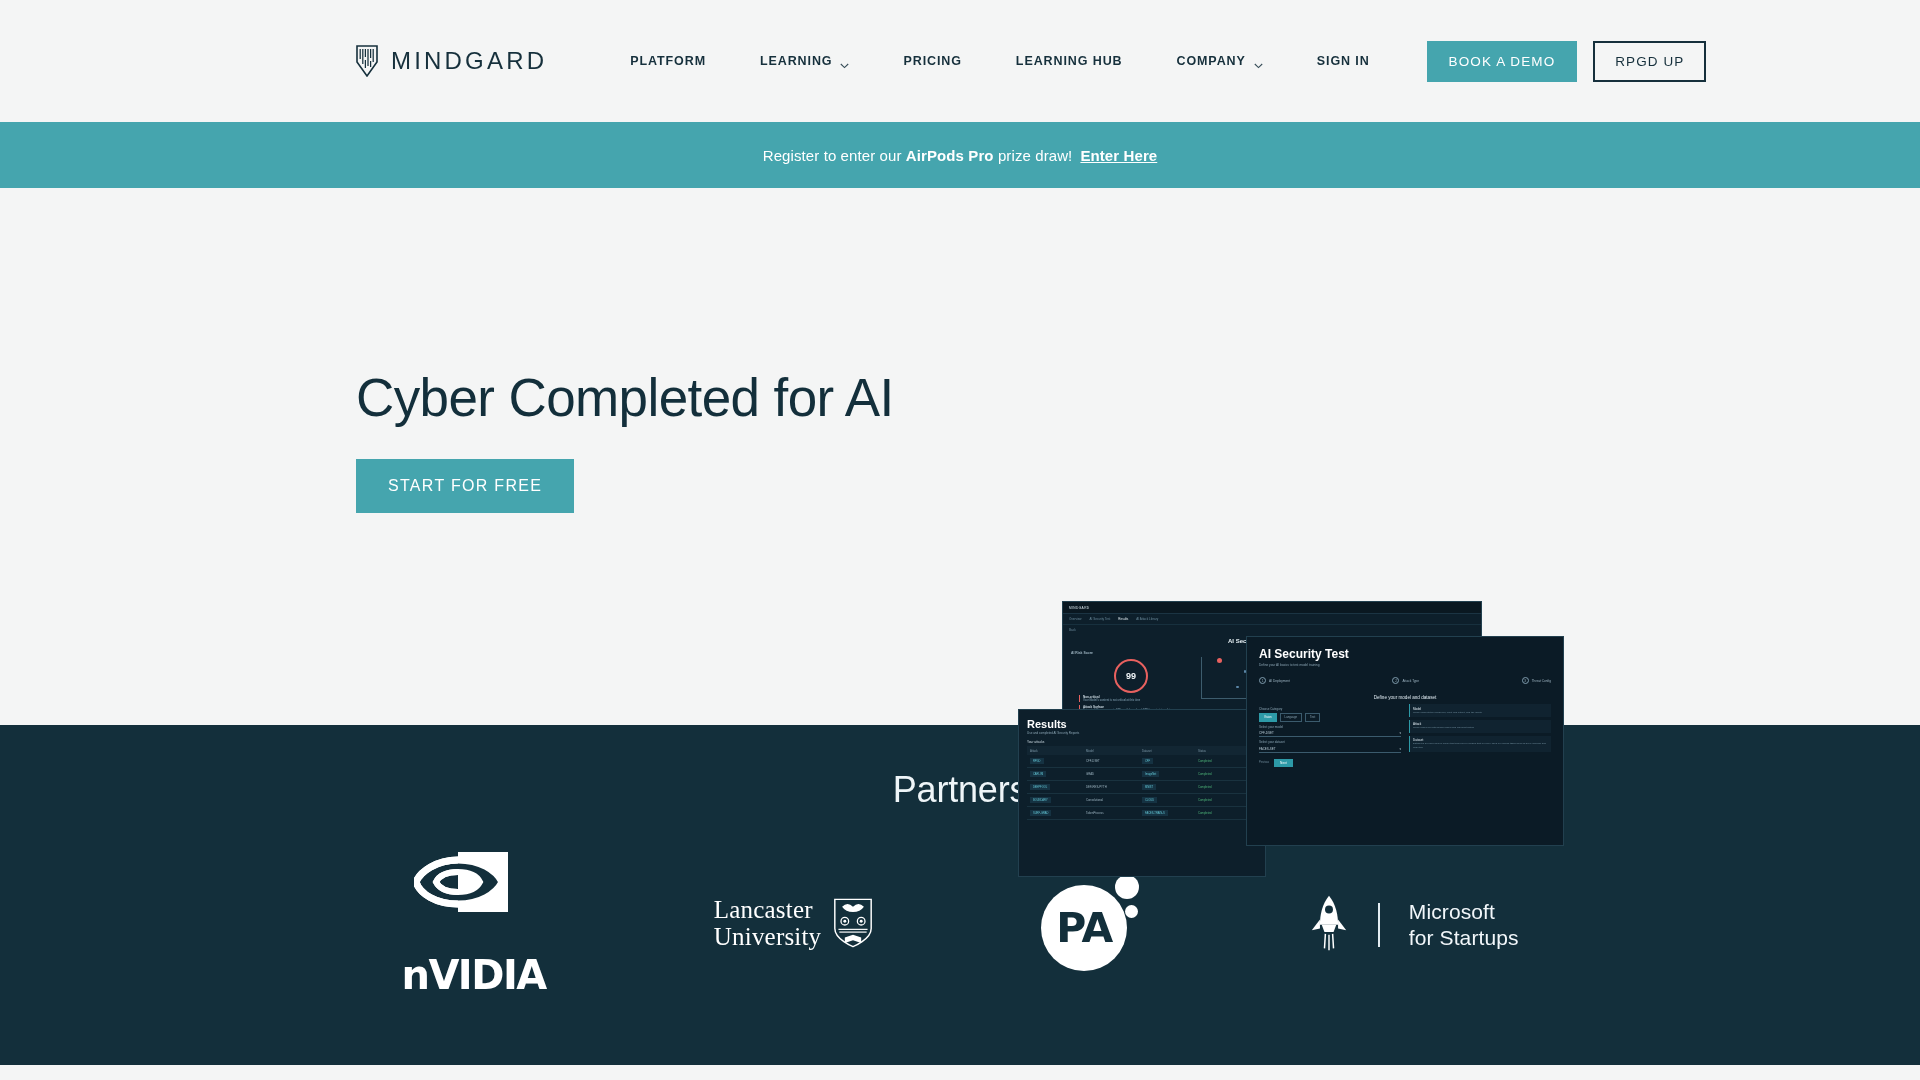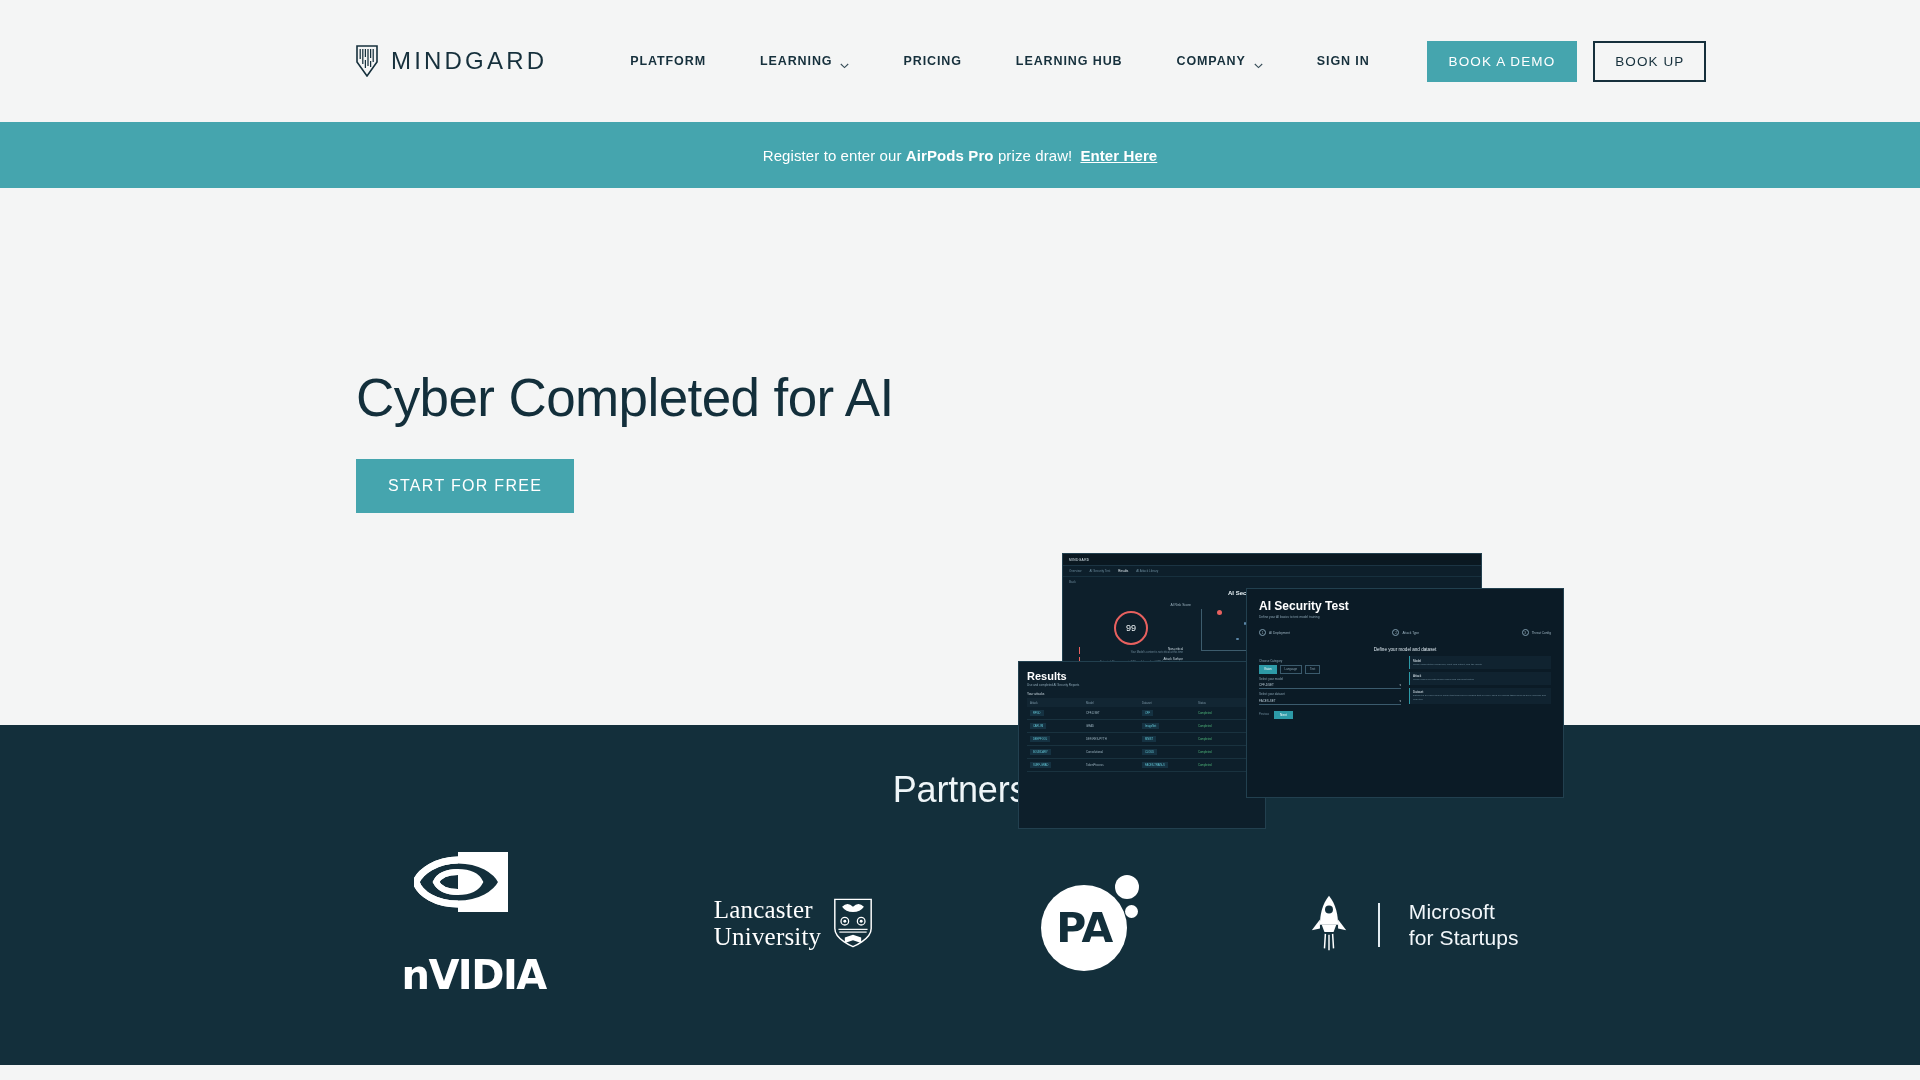--- a/index.html
+++ b/index.html
@@ -81,34 +81,34 @@
     background:transparent; color:#16303c; border:2px solid #16303c;
     font-family:inherit; font-size:16px; letter-spacing:1.3px;
     padding:16px 30px; cursor:pointer;
   }
 
   
   .mock { position:absolute; left:1018px; top:345px; width:560px; height:300px; }
   .screen {
     position:absolute; background:#0d1f2b;
     border:1px solid #22404f; overflow:hidden;
-    font-size:3px; color:#b9cbd6;
+    font-size:3px; color:#b9cbd6;margin-top:48px;
   }
   .screen-top { left:44px; top:20px; width:420px; height:180px; z-index:1; }
   .screen-mid { left:228px; top:55px; width:318px; height:210px; z-index:3; background:#0b1b26;}
   .screen-bot { left:0px;  top:128px; width:248px; height:168px; z-index:2; }
   .dash-bar { height:12px; background:#0a1821; display:flex; align-items:center;
     padding:0 6px; gap:4px; border-bottom:1px solid #1b3443;}
   .dash-logo { font-size:3.2px; letter-spacing:.4px; color:#dce8ef; }
   .dash-tabs { display:flex; gap:8px; padding:3px 6px; border-bottom:1px solid #17303e; }
   .dash-tab { font-size:3px; color:#6b8a9b; }
   .dash-tab.on { color:#e6eff4; }
   .dash-title { text-align:center; font-size:6px; color:#eaf3f7; padding:6px 0 3px; font-weight:700;}
   .risk-wrap { display:flex; padding:4px 8px; gap:10px; }
-  .risk-col { width:120px; text-align:right; }
+  .risk-col { width:120px; text-align:left;font-weight:bold; }
   .risk-lbl { font-size:3.4px; color:#9fb6c3; margin-bottom:4px; }
   .gauge {
     width:34px; height:34px; border-radius:50%;
     border:2.5px solid #e8615f; margin:0 auto;
     display:flex; align-items:center; justify-content:center;
     color:#f2f7f9; font-size:9px;
   }
   .scat { flex:1; position:relative; height:52px; }
   .scat-lbl { font-size:3.4px; color:#9fb6c3; text-align:center; margin-bottom:2px;}
   .scat-area { position:relative; height:42px; border-left:.5px solid #3d5c6d; border-bottom:.5px solid #3d5c6d; }
@@ -230,21 +230,21 @@
           </svg>
       </span>
     </div>
     <div class="nav-item">
       <span>SIGN IN</span>
     </div>
   </nav>
 
   <div class="cta-wrap">
     <button class="btn-solid">BOOK A DEMO</button>
-    <button class="btn-outline">BOOK UP</button>
+    <button class="btn-outline">RPGD UP</button>
   </div>
 </header>
 
 <div class="banner">
   <span>Register to enter our</span>&nbsp;<b>AirPods Pro</b>&nbsp;<span>prize draw!</span><a href="#">Enter Here</a>
 </div>
 
 <section class="hero">
   <div class="hero-left">
     <h1 class="hero-title">Cyber Completed for AI</h1>

